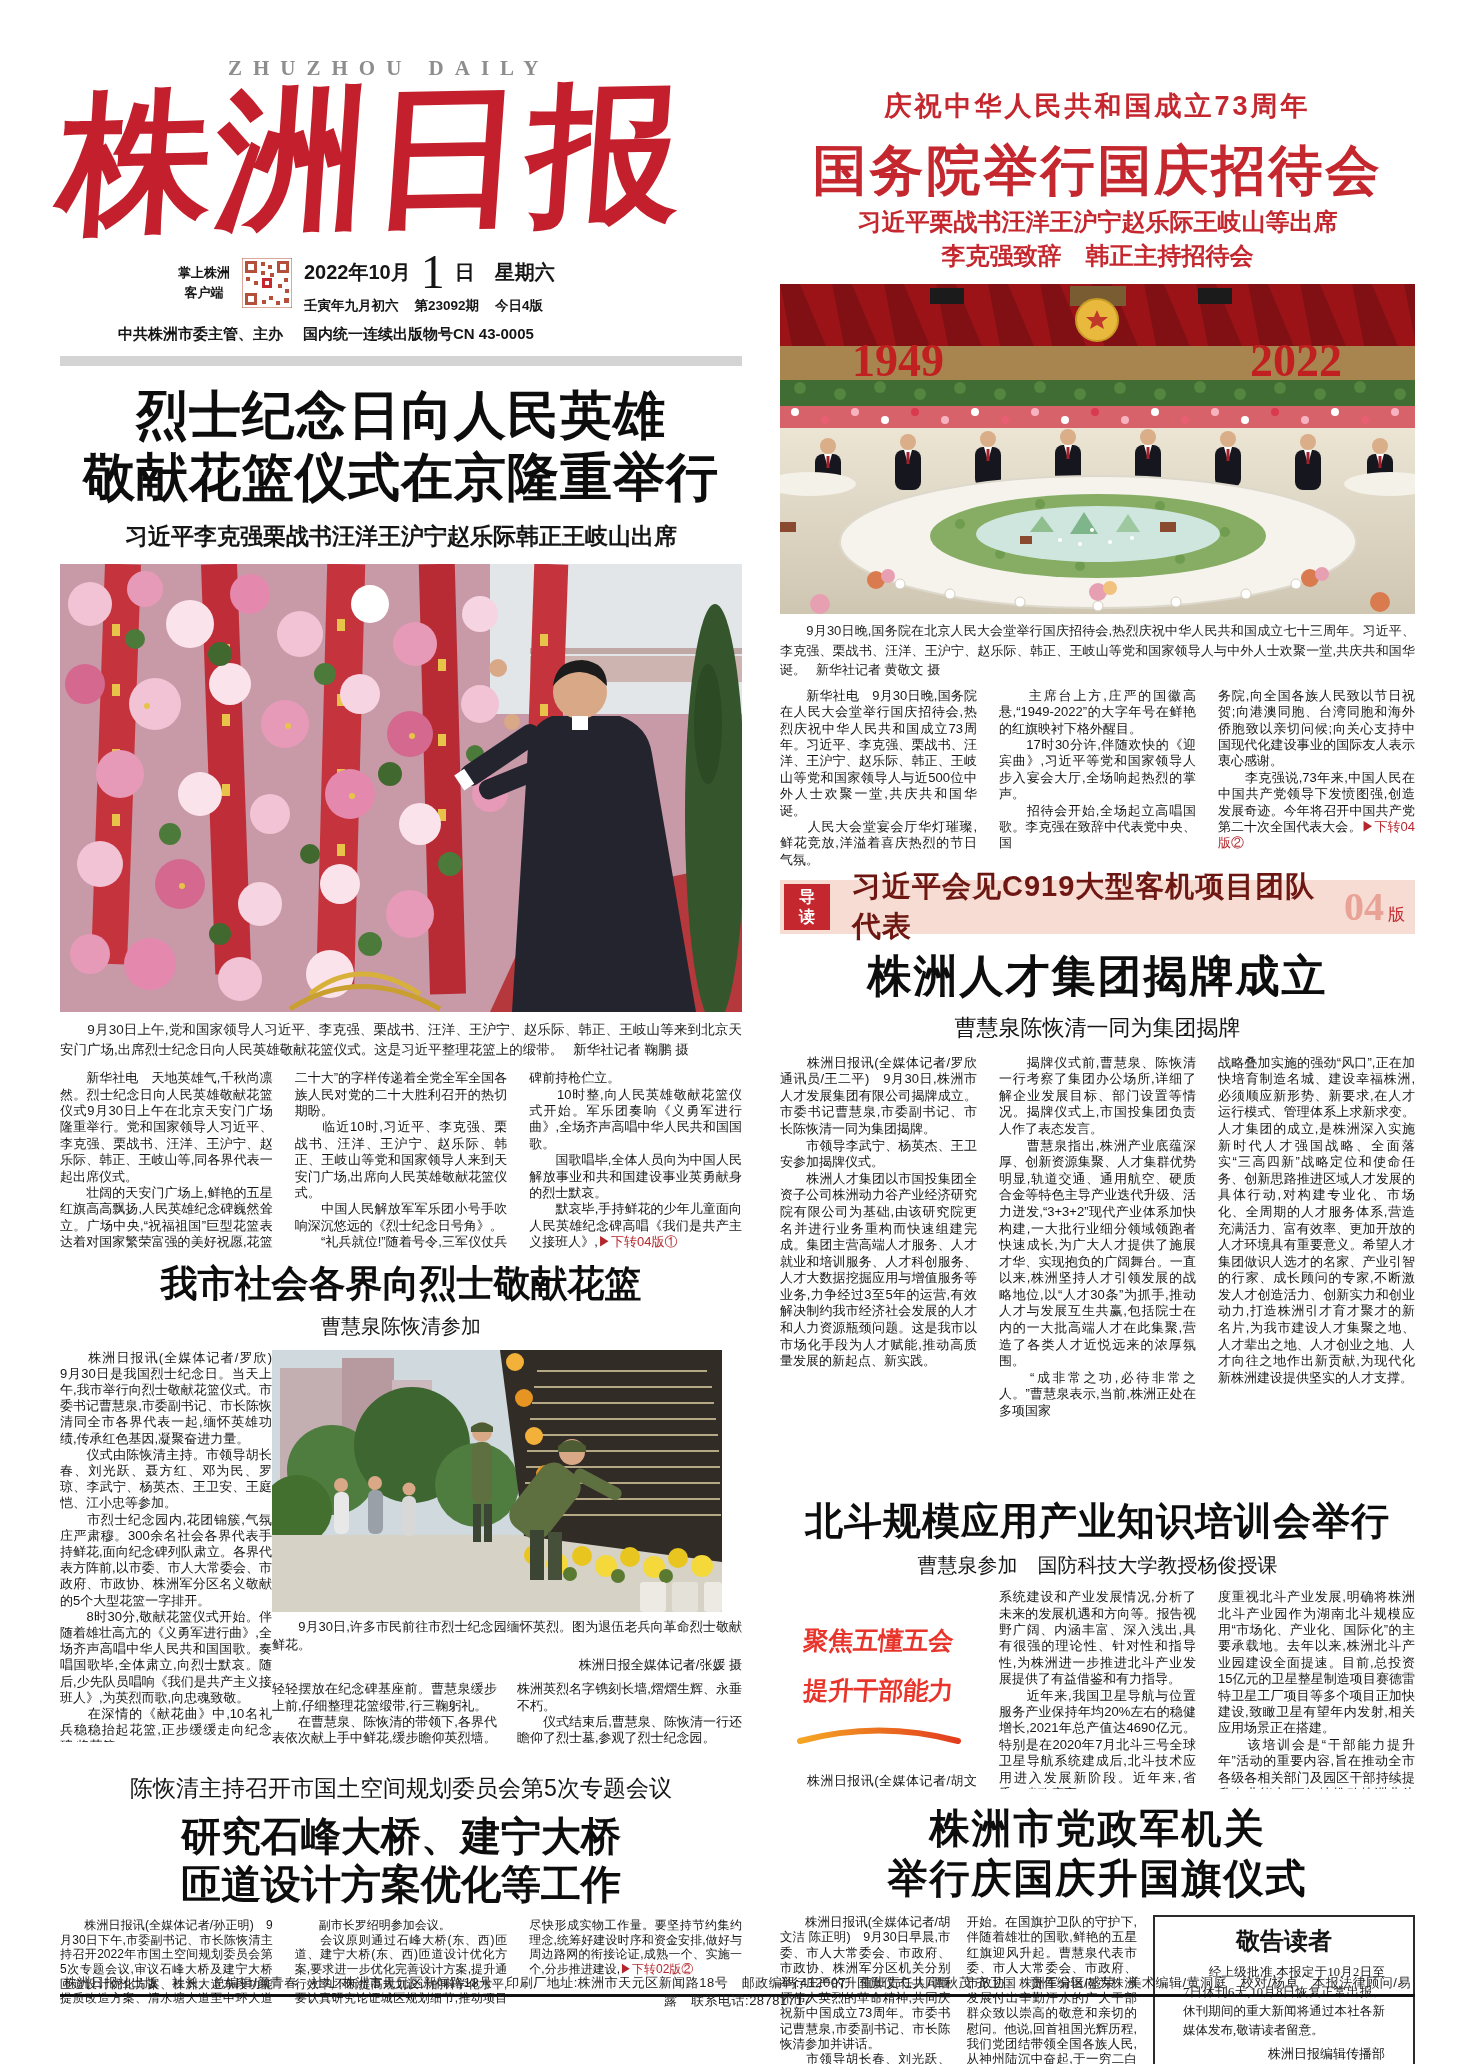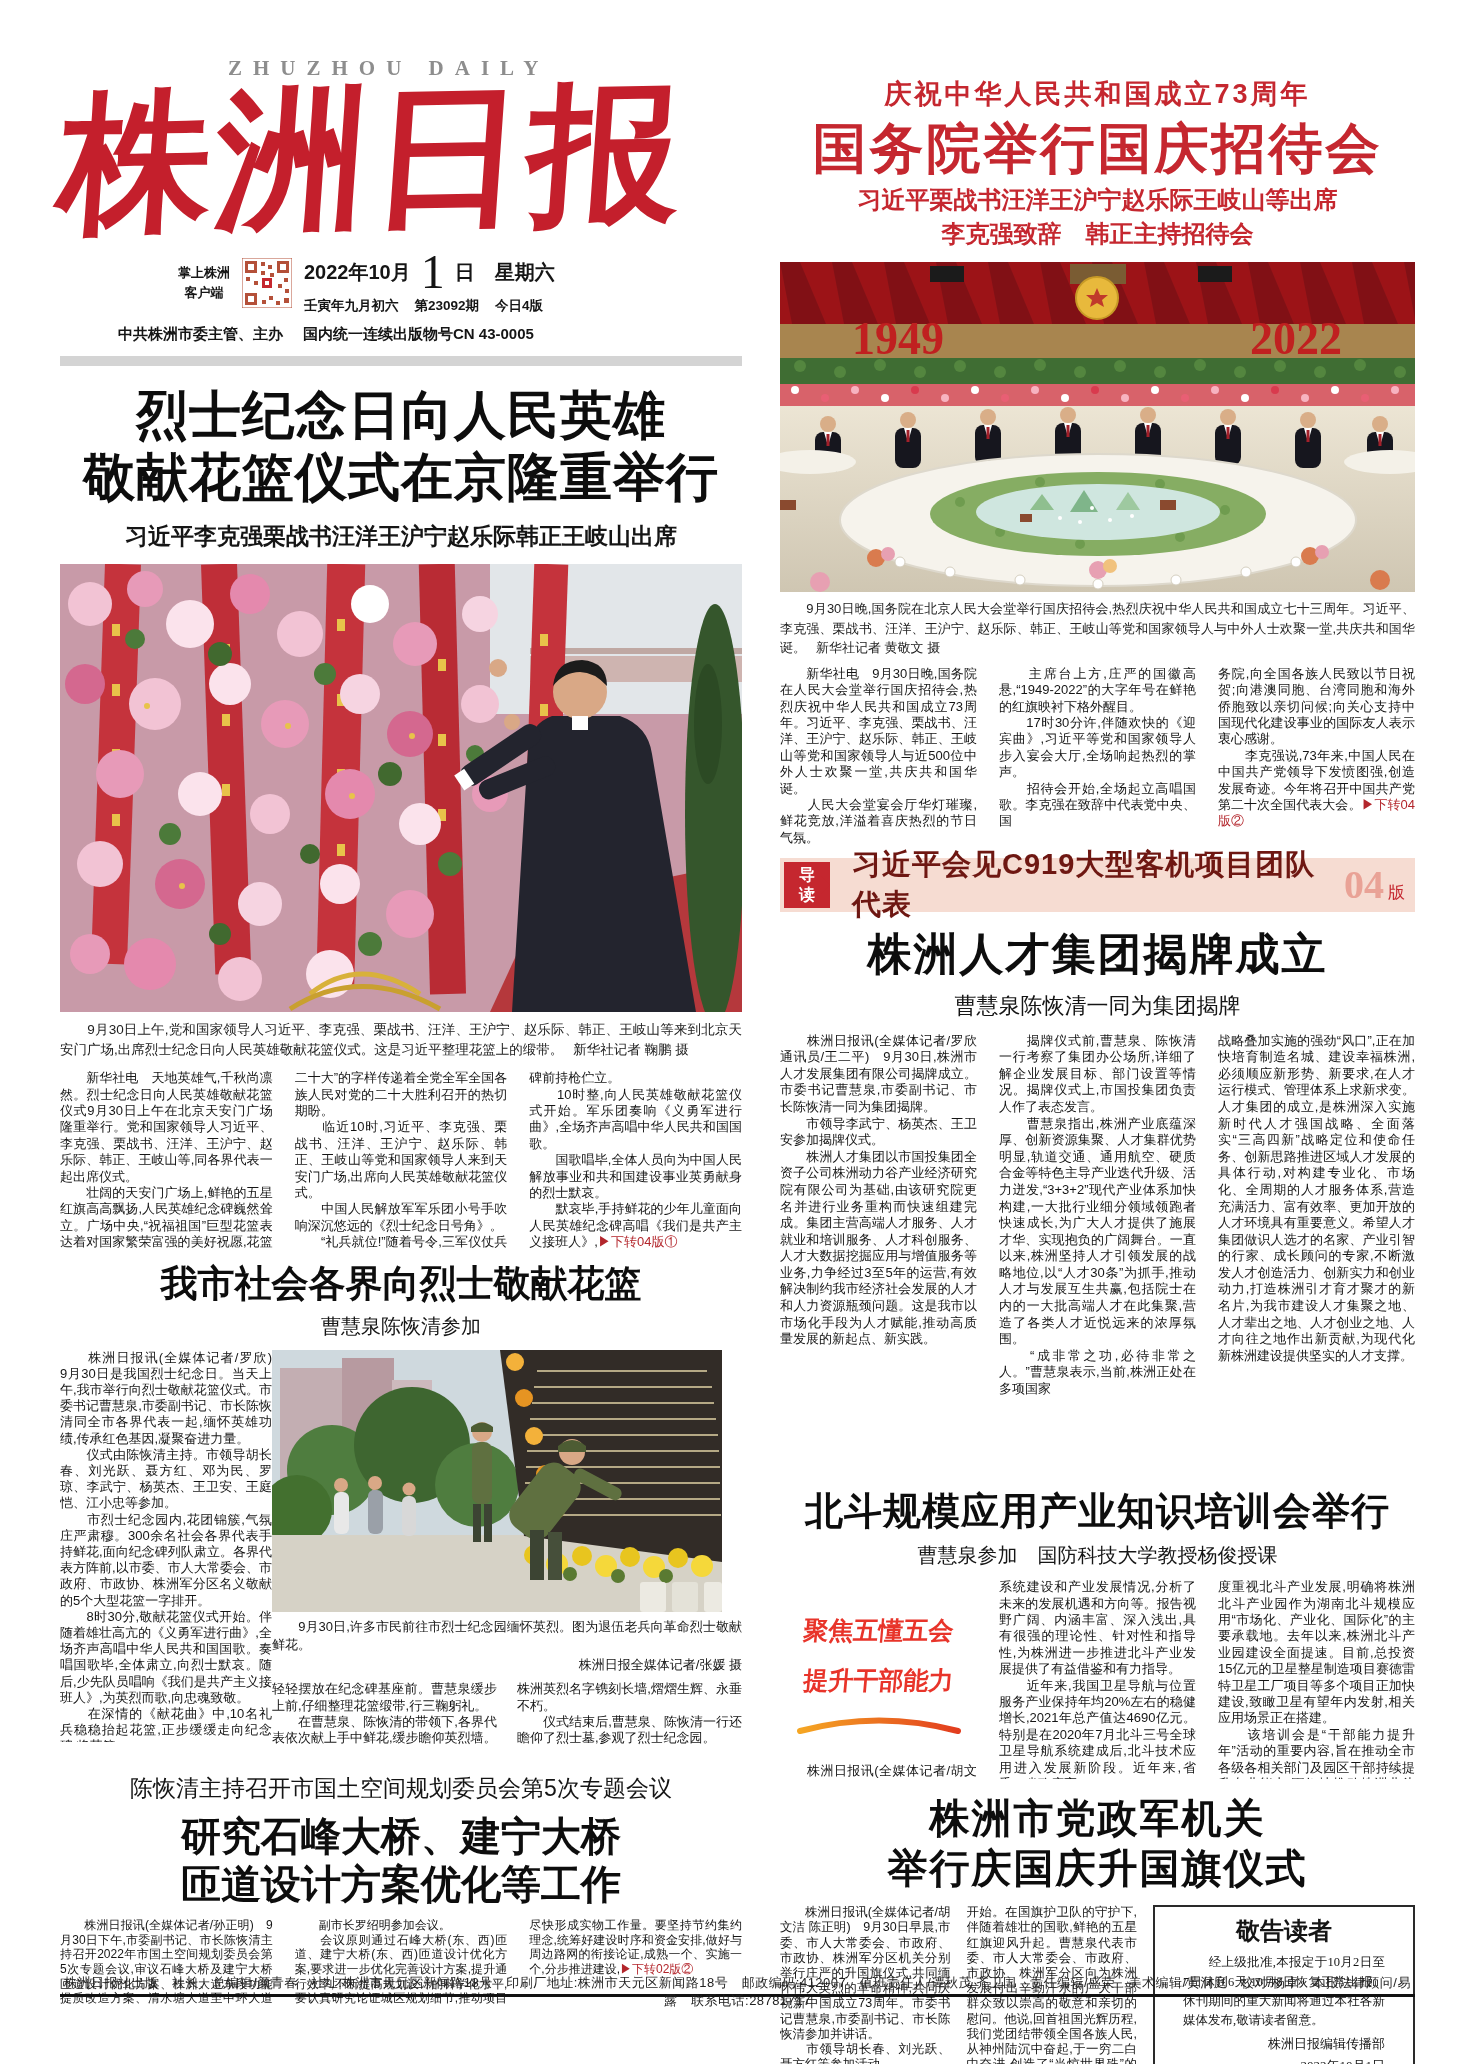--- a/index.html
+++ b/index.html
@@ -51,21 +51,21 @@
   .soc-credit{text-align:right;font-size:13px;margin-top:1px;}
   .soc-cols{display:flex;gap:20px;margin-top:7px;}
   .soc-cols .coltext{height:76px;font-size:13px;}
   
   .planning{margin-top:16px;}
   .kicker{font-size:23px;text-align:center;margin:0 0 8px;}
   .plan-head{font-size:40px;}
   .planning .cols{margin-top:10px;}
   .planning .coltext{font-size:12px;line-height:14.6px;height:88px;}
   
-  .banq-eyebrow{color:#c5272f;font-size:27px;font-weight:700;text-align:center;letter-spacing:3px;margin:6px;}
+  .banq-eyebrow{color:#c5272f;font-size:27px;font-weight:700;text-align:center;letter-spacing:3px;margin:18px;}
   .banq-head{color:#c5272f;font-size:54px;font-weight:900;text-align:center;margin:8px 0 6px;letter-spacing:3px;line-height:1.05;}
   .banq-sub{color:#c5272f;font-size:24px;font-weight:700;text-align:center;line-height:1.45;margin:0;}
   .photo-banq{display:block;width:635px;height:330px;margin-top:10px;background:#b3a08f;}
   .banquet .caption{margin:7px 0 8px;font-size:13px;}
   .banquet .coltext{height:180px;}
   
   .daodu{margin:12px 0 0;height:54px;background:#f6dcd2;display:flex;align-items:center;}
   .daodu-badge{width:46px;height:46px;background:#c5272f;color:#fff;margin:0 0 0 4px;
                display:flex;flex-direction:column;justify-content:center;align-items:center;
                font-size:16px;font-weight:700;line-height:1.25;position:relative;flex:0 0 auto;}
@@ -73,21 +73,21 @@
                border-left-color:#c5272f;}
   .daodu-text{flex:1;font-size:29px;font-weight:900;color:#6e1712;letter-spacing:1px;margin-left:22px;}
   .daodu-page{font-size:40px;color:#e9a296;font-weight:700;font-family:"Liberation Serif",serif;}
   .daodu-ban{font-size:17px;color:#c5272f;margin:0 10px 0 4px;align-self:flex-end;padding-bottom:8px;}
   
   .talent{margin-top:16px;}
   .talent h3{font-size:44px;letter-spacing:2px;}
   .talent .sub-line{font-size:22px;font-weight:400;margin:10px 0 12px;}
   .talent .coltext{height:436px;font-size:13px;line-height:16.6px;}
   
-  .beidou{margin-top:20px;}
+  .beidou{margin-top:8px;}
   .beidou h3{font-size:38px;letter-spacing:1px;}
   .beidou .sub-line{font-size:20px;font-weight:400;margin:8px 0 10px;}
   .beidou .coltext{height:200px;}
   .badge5{text-align:center;margin:2px auto 8px;}
   .badge5 .b5t{color:#e8342a;font-size:25px;font-weight:900;line-height:1.35;transform:skewX(-5deg);}
   
   .flag{margin-top:14px;}
   .flag h3{font-size:40px;line-height:1.25;letter-spacing:2px;}
   .flag-row{display:flex;gap:16px;margin-top:12px;}
   .flag-row .coltext{height:160px;font-size:12.5px;line-height:15.2px;}

